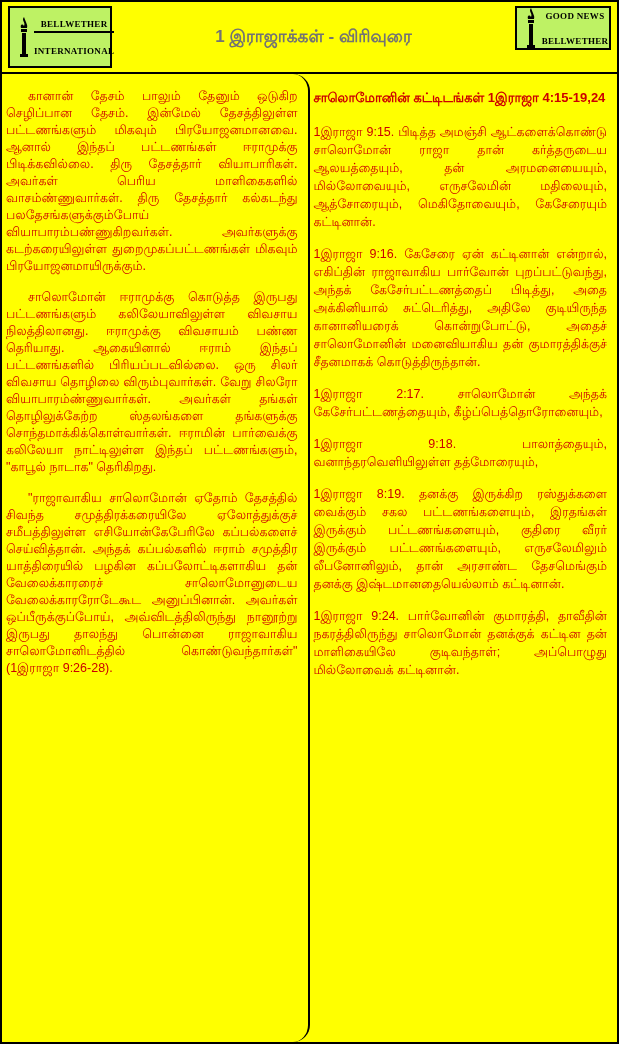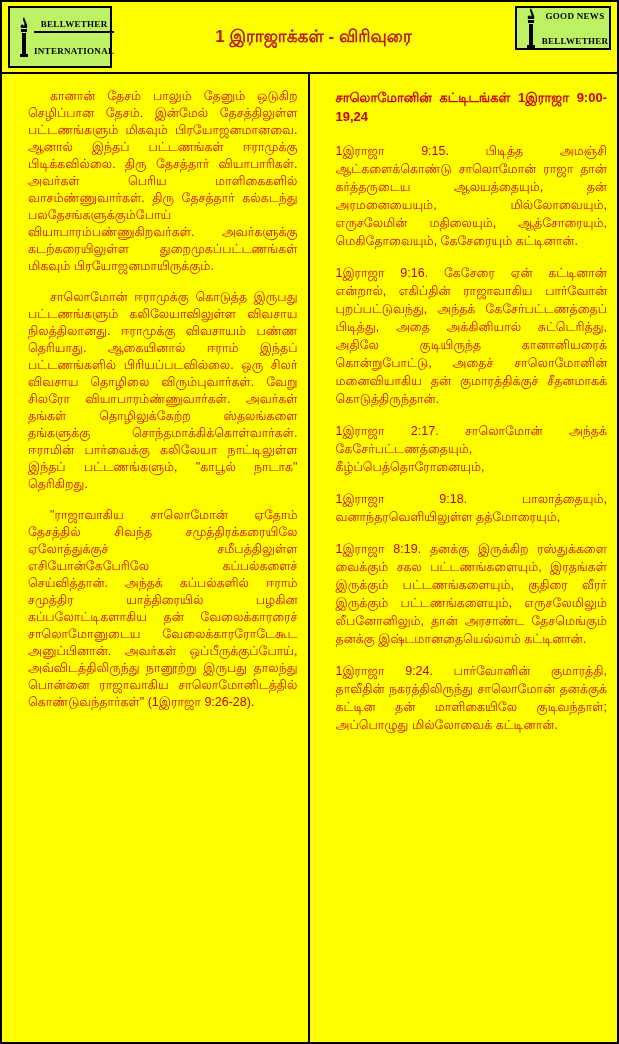--- a/index.html
+++ b/index.html
@@ -68,21 +68,21 @@
     flex: 1 1 auto;
     display: flex;
     flex-direction: column;
     align-items: center;
     justify-content: center;
     padding: 2px 4px;
   }
   .title-ta {
     font-size: 17px;
     font-weight: bold;
-    color: #b91c1c;
+    color: #737373;
     line-height: 22px;
     text-align: right;
     font-family: "Liberation Sans", sans-serif;
   }
   .title-en {
     font-size: 17px;
     font-weight: bold;
     color: #000000;
     line-height: 22px;
     text-align: center;
@@ -91,21 +91,22 @@
   }
   
   .body-area {
     position: relative;
     height: calc(100% - 72px);
     display: flex;
     box-sizing: border-box;
   }
   .col {
     box-sizing: border-box;
-    padding: 14px 10px 10px 26px;
+    padding: 14px 10px 10px 4px;
+    border-radius: 17px;
   }
   .col-left {
     width: 50%;
     border-right: 2px solid #000000;
   }
   .col-right {
     width: 50%;
   }
   p.ta {
     margin: 0 0 14px 0;
@@ -179,21 +180,21 @@
 
   <div class="body-area">
 
     <div class="col col-left">
       <p class="ta">கானான் தேசம் பாலும் தேனும் ஒடுகிற செழிப்பான தேசம். இன்மேல் தேசத்திலுள்ள பட்டணங்களும் மிகவும் பிரயோஜனமானவை. ஆனால் இந்தப் பட்டணங்கள் ஈராமுக்கு பிடிக்கவில்லை. திரு தேசத்தார் வியாபாரிகள். அவர்கள் பெரிய மாளிகைகளில் வாசம்ண்ணுவார்கள். திரு தேசத்தார் கல்கடந்து பலதேசங்களுக்கும்போய் வியாபாரம்பண்ணுகிறவர்கள். அவர்களுக்கு கடற்கரையிலுள்ள துறைமுகப்பட்டணங்கள் மிகவும் பிரயோஜனமாயிருக்கும்.</p>
       <p class="ta">சாலொமோன் ஈராமுக்கு கொடுத்த இருபது பட்டணங்களும் கலிலேயாவிலுள்ள விவசாய நிலத்திலானது. ஈராமுக்கு விவசாயம் பண்ண தெரியாது. ஆகையினால் ஈராம் இந்தப் பட்டணங்களில் பிரியப்படவில்லை. ஒரு சிலர் விவசாய தொழிலை விரும்புவார்கள். வேறு சிலரோ வியாபாரம்ண்ணுவார்கள். அவர்கள் தங்கள் தொழிலுக்கேற்ற ஸ்தலங்களை தங்களுக்கு சொந்தமாக்கிக்கொள்வார்கள். ஈராமின் பார்வைக்கு கலிலேயா நாட்டிலுள்ள இந்தப் பட்டணங்களும், "காபூல் நாடாக" தெரிகிறது.</p>
       <p class="ta">"ராஜாவாகிய சாலொமோன் ஏதோம் தேசத்தில் சிவந்த சமுத்திரக்கரையிலே ஏலோத்துக்குச் சமீபத்திலுள்ள எசியோன்கேபேரிலே கப்பல்களைச் செய்வித்தான். அந்தக் கப்பல்களில் ஈராம் சமுத்திர யாத்திரையில் பழகின கப்பலோட்டிகளாகிய தன் வேலைக்காரரைச் சாலொமோனுடைய வேலைக்காரரோடேகூட அனுப்பினான். அவர்கள் ஒப்பீருக்குப்போய், அவ்விடத்திலிருந்து நானூற்று இருபது தாலந்து பொன்னை ராஜாவாகிய சாலொமோனிடத்தில் கொண்டுவந்தார்கள்" (1இராஜா 9:26-28).</p>
     </div>
 
     <div class="col col-right">
-      <div class="rc-head">சாலொமோனின் கட்டிடங்கள் 1இராஜா 9:00-19,24</div>
+      <div class="rc-head">சாலொமோனின் கட்டிடங்கள் 1இராஜா 4:15-19,24</div>
 
       <p class="rv">
         <span>1இராஜா 9:15.</span>
         <span>பிடித்த அமஞ்சி ஆட்களைக்கொண்டு சாலொமோன் ராஜா தான் கர்த்தருடைய ஆலயத்தையும், தன் அரமனையையும், மில்லோவையும், எருசலேமின் மதிலையும், ஆத்சோரையும், மெகிதோவையும், கேசேரையும் கட்டினான்.</span>
       </p>
       <p class="rv">
         <span>1இராஜா 9:16.</span>
         <span>கேசேரை ஏன் கட்டினான் என்றால், எகிப்தின் ராஜாவாகிய பார்வோன் புறப்பட்டுவந்து, அந்தக் கேசேர்பட்டணத்தைப் பிடித்து, அதை அக்கினியால் சுட்டெரித்து, அதிலே குடியிருந்த கானானியரைக் கொன்றுபோட்டு, அதைச் சாலொமோனின் மனைவியாகிய தன் குமாரத்திக்குச் சீதனமாகக் கொடுத்திருந்தான்.</span>
       </p>
       <p class="rv">

